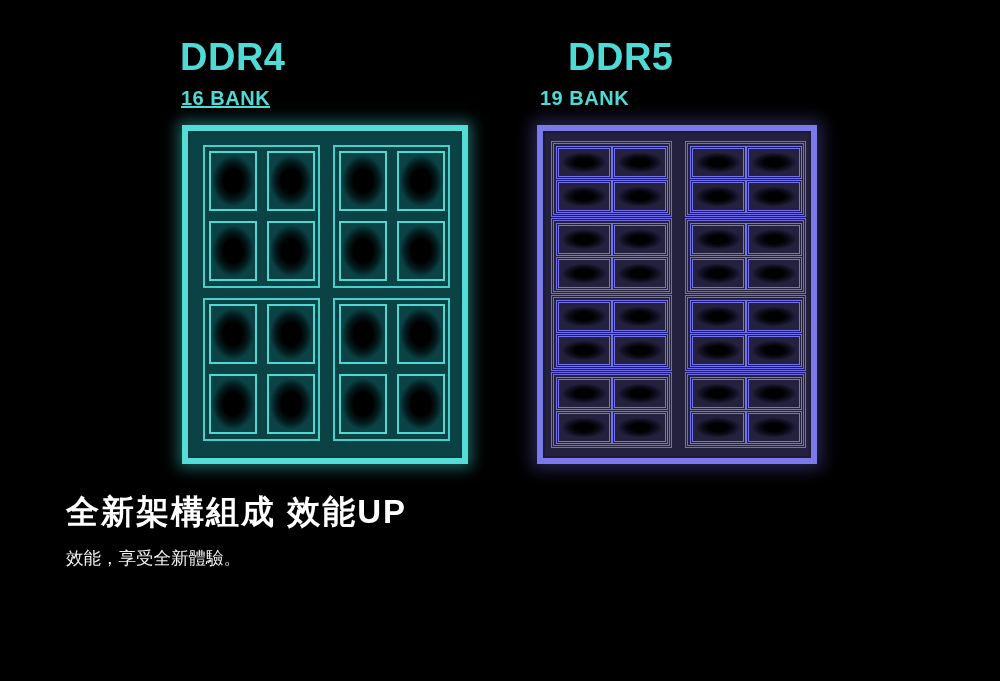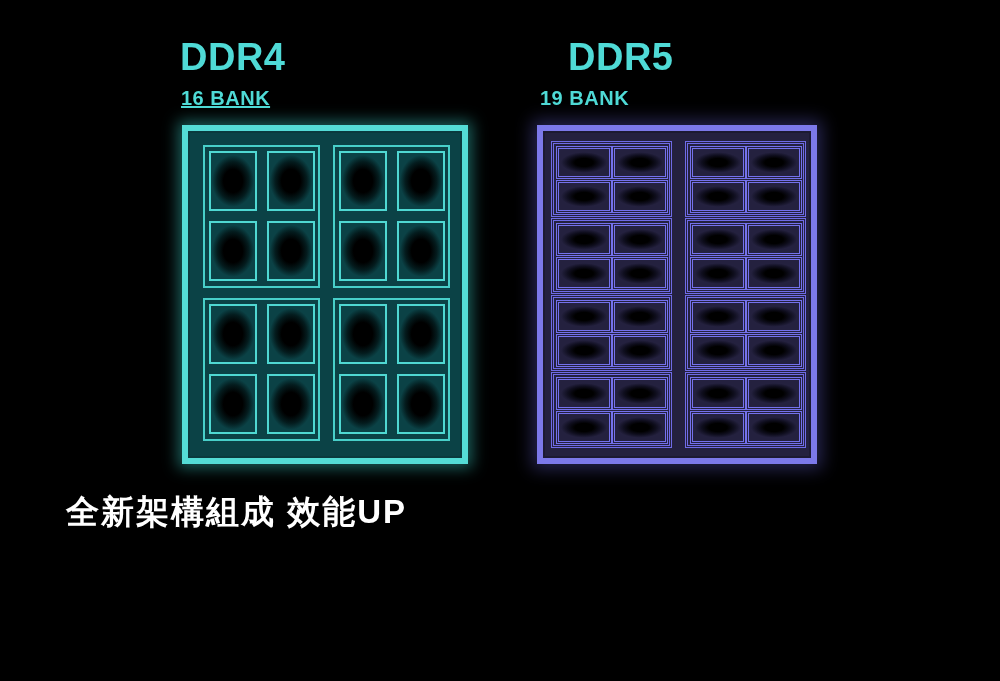--- a/index.html
+++ b/index.html
@@ -115,13 +115,14 @@
       <div class="bank" style="left: 2px; top: 2px; width: 56px; height: 33px;"></div>
       <div class="bank" style="left: 58px; top: 2px; width: 56px; height: 33px;"></div>
       <div class="bank" style="left: 2px; top: 36px; width: 56px; height: 33px;"></div>
       <div class="bank" style="left: 58px; top: 36px; width: 56px; height: 33px;"></div>
     </div>
   </div>
 
 <div class="heading">全新架構組成 效能UP</div>
 
 <div class="body-text">
+  <span>效能，享受全新體驗。</span>
 </div>
 
 </body></html>

